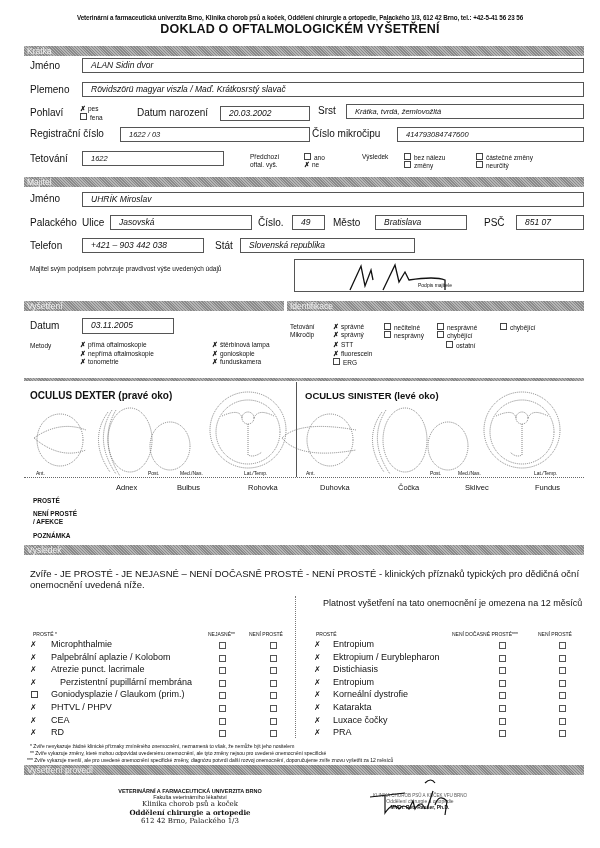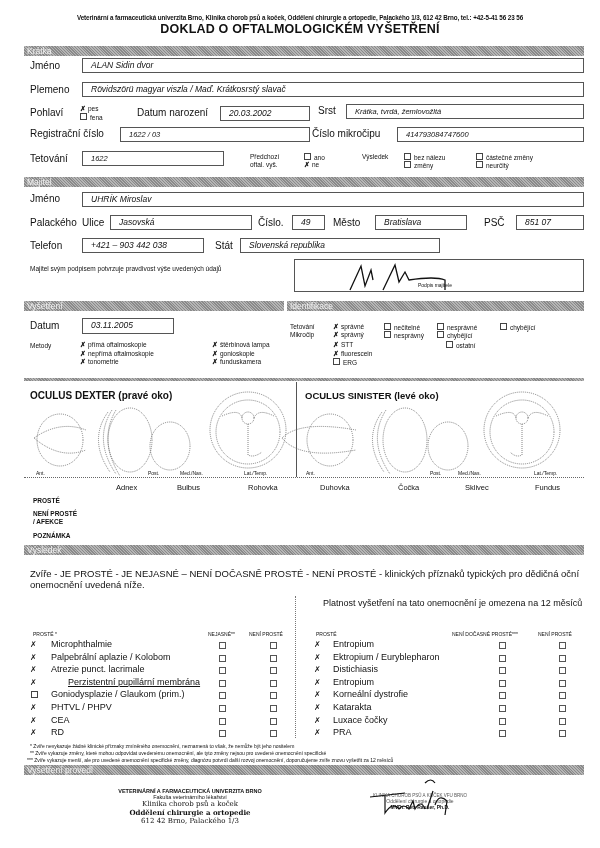--- a/index.html
+++ b/index.html
@@ -83,21 +83,21 @@
 <div class="lbl big" style="left:258px;top:217px;">Číslo.</div>
 <div class="box" style="left:292px;top:215px;width:33px;">49</div>
 <div class="lbl big" style="left:333px;top:217px;">Město</div>
 <div class="box" style="left:375px;top:215px;width:92px;">Bratislava</div>
 <div class="lbl big" style="left:484px;top:217px;">PSČ</div>
 <div class="box" style="left:516px;top:215px;width:68px;">851 07</div>
 
 <div class="lbl big" style="left:30px;top:240px;">Telefon</div>
 <div class="box" style="left:82px;top:238px;width:122px;">+421 – 903 442 038</div>
 <div class="lbl big" style="left:215px;top:240px;">Stát</div>
-<div class="box" style="left:240px;top:238px;width:200px;">Slovenská republika</div>
+<div class="box" style="left:240px;top:238px;width:175px;">Slovenská republika</div>
 
 <div class="small" style="left:30px;top:265px;">Majitel svým podpisem potvrzuje pravdivost výše uvedených údajů</div>
 <div class="abs" style="left:294px;top:259px;width:290px;height:33px;border:1px solid #555;box-sizing:border-box;">
   <svg width="290" height="33" style="position:absolute;left:0;top:0;">
     <path d="M55 30 L66 6 L70 26 L76 10 L78 20 M88 30 L100 5 L104 22 L110 12 L114 20 Q140 16 150 20 L150 30" fill="none" stroke="#111" stroke-width="1.3"></path>
   </svg>
   <div class="abs" style="left:123px;top:22px;font-size:5px;">Podpis majitele</div>
 </div>
 
 <div class="bar" style="top:301px;width:260px;"><span>Vyšetření</span></div>
@@ -198,21 +198,21 @@
 <div id="left-list">
     <div class="dz-row" style="left: 30px; top: 639px;"><span class="mark">✗</span><span style="margin-left: 9px;">Microphthalmie</span></div>
     <div class="sq" style="left: 219px; top: 642px;"></div>
     <div class="sq" style="left: 270px; top: 642px;"></div>
     <div class="dz-row" style="left: 30px; top: 651.6px;"><span class="mark">✗</span><span style="margin-left: 9px;">Palpebrální aplazie / Kolobom</span></div>
     <div class="sq" style="left: 219px; top: 654.6px;"></div>
     <div class="sq" style="left: 270px; top: 654.6px;"></div>
     <div class="dz-row" style="left: 30px; top: 664.2px;"><span class="mark">✗</span><span style="margin-left: 9px;">Atrezie punct. lacrimale</span></div>
     <div class="sq" style="left: 219px; top: 667.2px;"></div>
     <div class="sq" style="left: 270px; top: 667.2px;"></div>
-    <div class="dz-row" style="left: 30px; top: 676.8px;"><span class="mark">✗</span><span style="margin-left: 26px; text-decoration: underline;">Perzistentní pupillární membrána</span></div>
+    <div class="dz-row" style="left: 30px; top: 676.8px;"><span class="mark">✗</span><span style="margin-left: 18px;">Perzistentní pupillární membrána</span></div>
     <div class="sq" style="left: 219px; top: 679.8px;"></div>
     <div class="sq" style="left: 270px; top: 679.8px;"></div>
     <div class="dz-row" style="left: 30px; top: 689.4px;"><span class="mark"><span class="cb" style="margin-left:1px"></span></span><span style="margin-left: 9px;">Goniodysplazie / Glaukom (prim.)</span></div>
     <div class="sq" style="left: 219px; top: 692.4px;"></div>
     <div class="sq" style="left: 270px; top: 692.4px;"></div>
     <div class="dz-row" style="left: 30px; top: 702px;"><span class="mark">✗</span><span style="margin-left: 9px;">PHTVL / PHPV</span></div>
     <div class="sq" style="left: 219px; top: 705px;"></div>
     <div class="sq" style="left: 270px; top: 705px;"></div>
     <div class="dz-row" style="left: 30px; top: 714.6px;"><span class="mark">✗</span><span style="margin-left: 9px;">CEA</span></div>
     <div class="sq" style="left: 219px; top: 717.6px;"></div>

